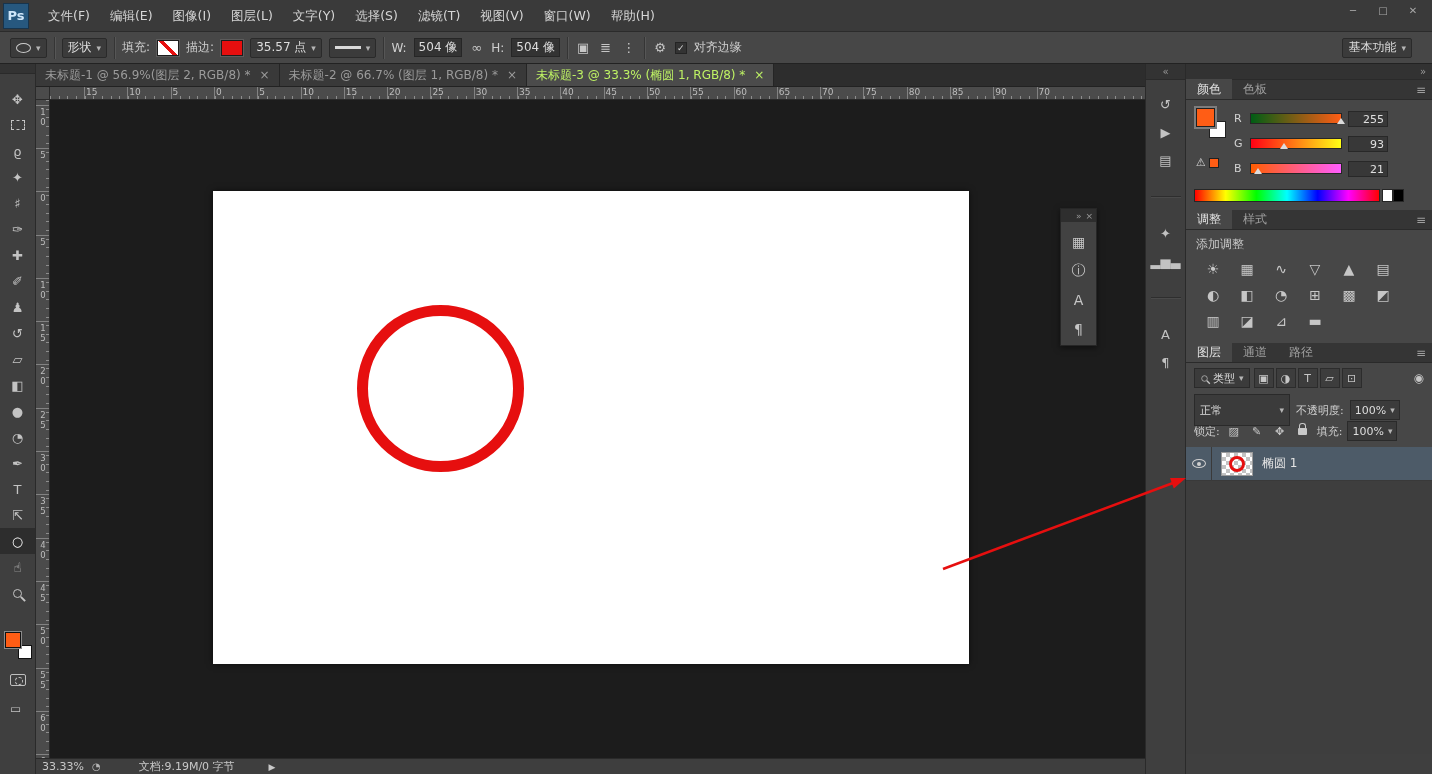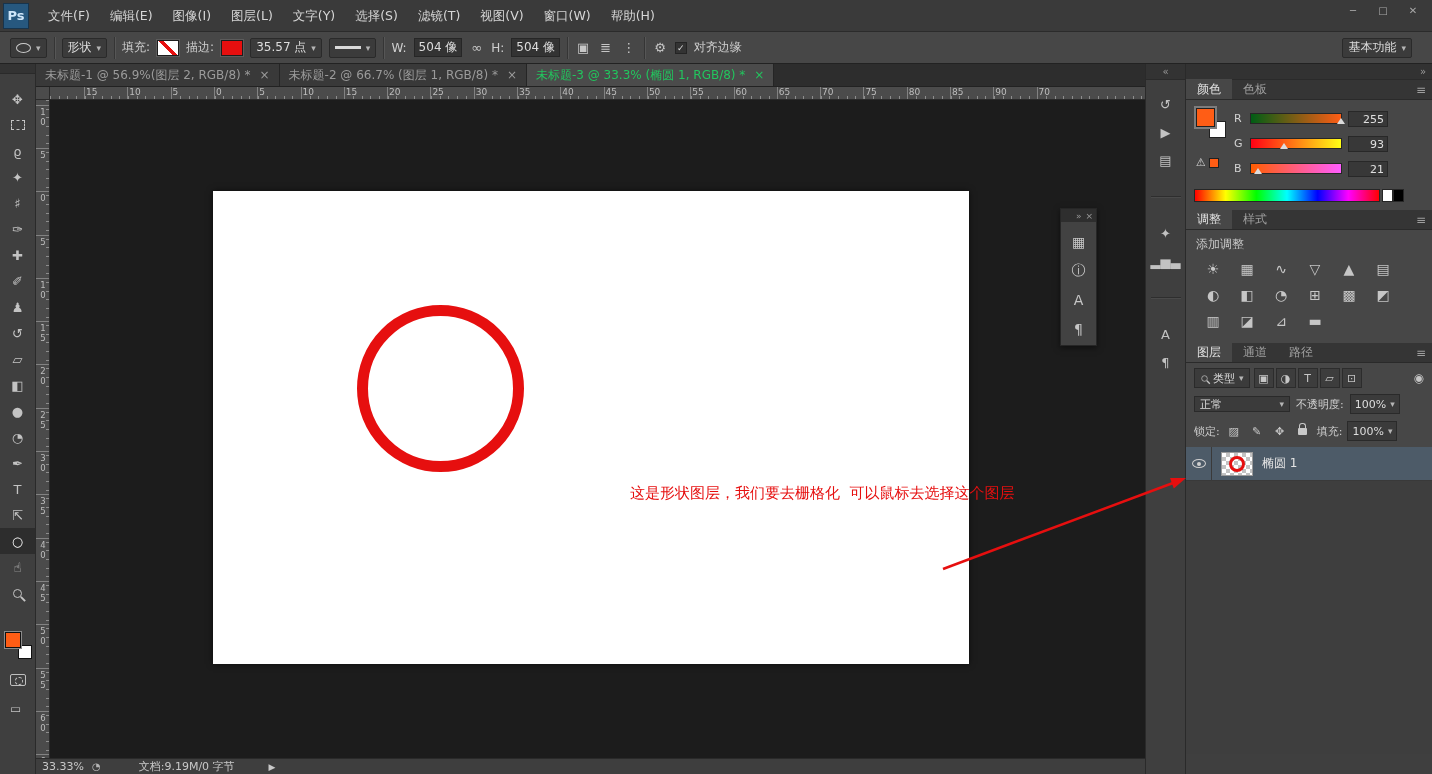--- a/index.html
+++ b/index.html
@@ -40,21 +40,21 @@
   #swatch-stack{position:absolute;left:5px;top:568px;width:27px;height:27px}
   .fg-swatch{position:absolute;left:0;top:0;width:16px;height:16px;border:1px solid #111;box-shadow:0 0 0 1px #8a8a8a;z-index:2}
   .bg-swatch{position:absolute;right:0;bottom:0;width:14px;height:14px;background:#fff;border:1px solid #111}
   .icon-quickmask{position:absolute;left:10px;top:610px;width:16px;height:12px;border:1px solid #bfbfbf;border-radius:2px}
   .icon-quickmask::after{content:"";position:absolute;left:4px;top:2px;width:6px;height:6px;border:1px dashed #bfbfbf;border-radius:50%}
   #screenmode{position:absolute;left:10px;top:638px;color:#c3c3c3;font-size:12px}
 
   
   #tabsbar{position:absolute;left:36px;top:64px;width:1109px;height:23px;background:#2d2d2d;display:flex;border-bottom:1px solid #222}
   .doc-tab{display:flex;align-items:center;padding:0 9px;background:#393939;border-right:1px solid #252525;color:#9b9b9b;font-size:12px;white-space:nowrap}
-  .doc-tab.active{background:#4b4b4b;color:#22c55e}
+  .doc-tab.active{background:#4b4b4b;color:#bef264}
   .tab-close{margin-left:9px;font-size:12px}
 
   
   #ruler-corner{position:absolute;left:36px;top:87px;width:14px;height:13px;background:#4b4b4b;border-right:1px solid #2a2a2a;border-bottom:1px solid #2a2a2a}
   #hruler{position:absolute;left:50px;top:87px;width:1095px;height:13px;background:#4b4b4b;border-bottom:1px solid #2a2a2a;overflow:hidden}
   .htick{position:absolute;bottom:0;width:1px;height:3px;background:#8d8d8d}
   .htick.major{height:13px;background:#828282}
   .hlabel{position:absolute;top:0;font-size:9px;color:#bdbdbd}
   #vruler{position:absolute;left:36px;top:100px;width:14px;height:658px;background:#4b4b4b;border-right:1px solid #2a2a2a;overflow:hidden}
   .vtick{position:absolute;right:0;height:1px;width:3px;background:#8d8d8d}
@@ -116,21 +116,21 @@
   .adj-btn{width:34px;height:26px;display:flex;align-items:center;justify-content:center;color:#c6c6c6;font-size:14px}
 
   #layers-content{position:relative;height:391px;background:#474747}
   .filter-row{position:absolute;left:8px;top:5px;right:8px;height:20px;display:flex;align-items:center;gap:4px}
   .filter-select{height:20px;background:#3b3b3b;border:1px solid #2a2a2a;display:flex;align-items:center;gap:4px;padding:0 5px;font-size:11px;color:#ddd}
   .filter-select .icon-zoom{transform:scale(.7)}
   #filter-icons{display:flex;gap:2px}
   .filter-btn{width:20px;height:20px;background:#3d3d3d;border:1px solid #2c2c2c;display:flex;align-items:center;justify-content:center;font-size:11px;color:#c6c6c6}
   .filter-toggle{margin-left:auto;color:#c6c6c6;font-size:12px}
   .blend-row{position:absolute;left:8px;top:31px;right:8px;display:flex;align-items:center;gap:6px}
-  .blend-select{width:96px;height:16px;background:#3b3b3b;border:1px solid #2a2a2a;display:flex;align-items:center;justify-content:space-between;padding:0 5px;font-size:11px;color:#ddd}
+  .blend-select{width:96px;height:32px;background:#3b3b3b;border:1px solid #2a2a2a;display:flex;align-items:center;justify-content:space-between;padding:0 5px;font-size:11px;color:#ddd}
   .small-label{font-size:11px;color:#cfcfcf;white-space:nowrap}
   .value-select{height:20px;background:#3b3b3b;border:1px solid #2a2a2a;display:flex;align-items:center;gap:4px;padding:0 4px;font-size:11px;color:#ddd}
   .lock-row{position:absolute;left:8px;top:58px;right:8px;display:flex;align-items:center;gap:5px}
   .lock-btn{width:18px;height:18px;display:flex;align-items:center;justify-content:center;color:#c6c6c6;font-size:11px}
   .icon-lock{display:inline-block;width:9px;height:7px;background:#c9c9c9;border-radius:1px;position:relative;margin-top:4px}
   .icon-lock::before{content:"";position:absolute;left:1px;top:-5px;width:5px;height:5px;border:1.5px solid #c9c9c9;border-bottom:none;border-radius:3px 3px 0 0}
   #layer-rows{position:absolute;left:0;top:84px;right:0;bottom:0;background:#3e3e3e}
   .layer-row{height:34px;display:flex;align-items:center;background:#454545;border-bottom:1px solid #393939}
   .layer-row.selected{background:#4d5b68}
   .eye-cell{width:26px;height:34px;display:flex;align-items:center;justify-content:center;border-right:1px solid #3a3a3a;flex:none}
@@ -581,21 +581,20 @@
       <span class="vtick major" style="top: 610.8px;"></span>
       <span class="vlabel" style="top: 612.8px;">60</span>
       <span class="vtick major" style="top: 654.1px;"></span>
       <span class="vlabel" style="top: 656.1px;">65</span>
     </div>
 
   <div id="canvas-area">
     <div id="doc-canvas">
       <div class="shape-circle red-border" style="border-color: rgb(230, 15, 15);"></div>
       <div class="annotation" style="color: rgb(230, 15, 15);">
-        <div>这是形状图层，我们要去栅格化  可以鼠标去选择这个图层</div>
       </div>
     </div>
   </div>
 
   <div id="float-dock">
     <div class="float-header">
       <span>»</span>
       <span>×</span>
     </div>
     <div id="float-icons">

